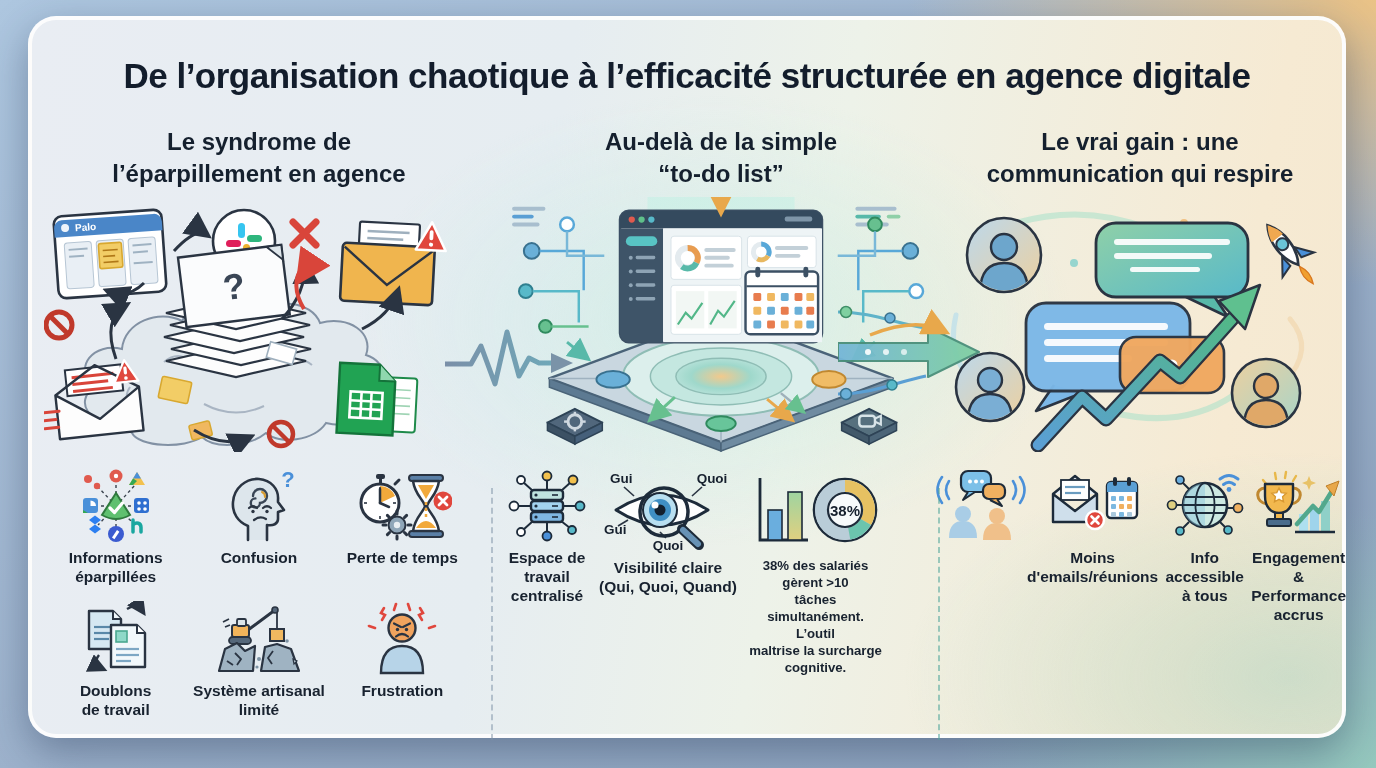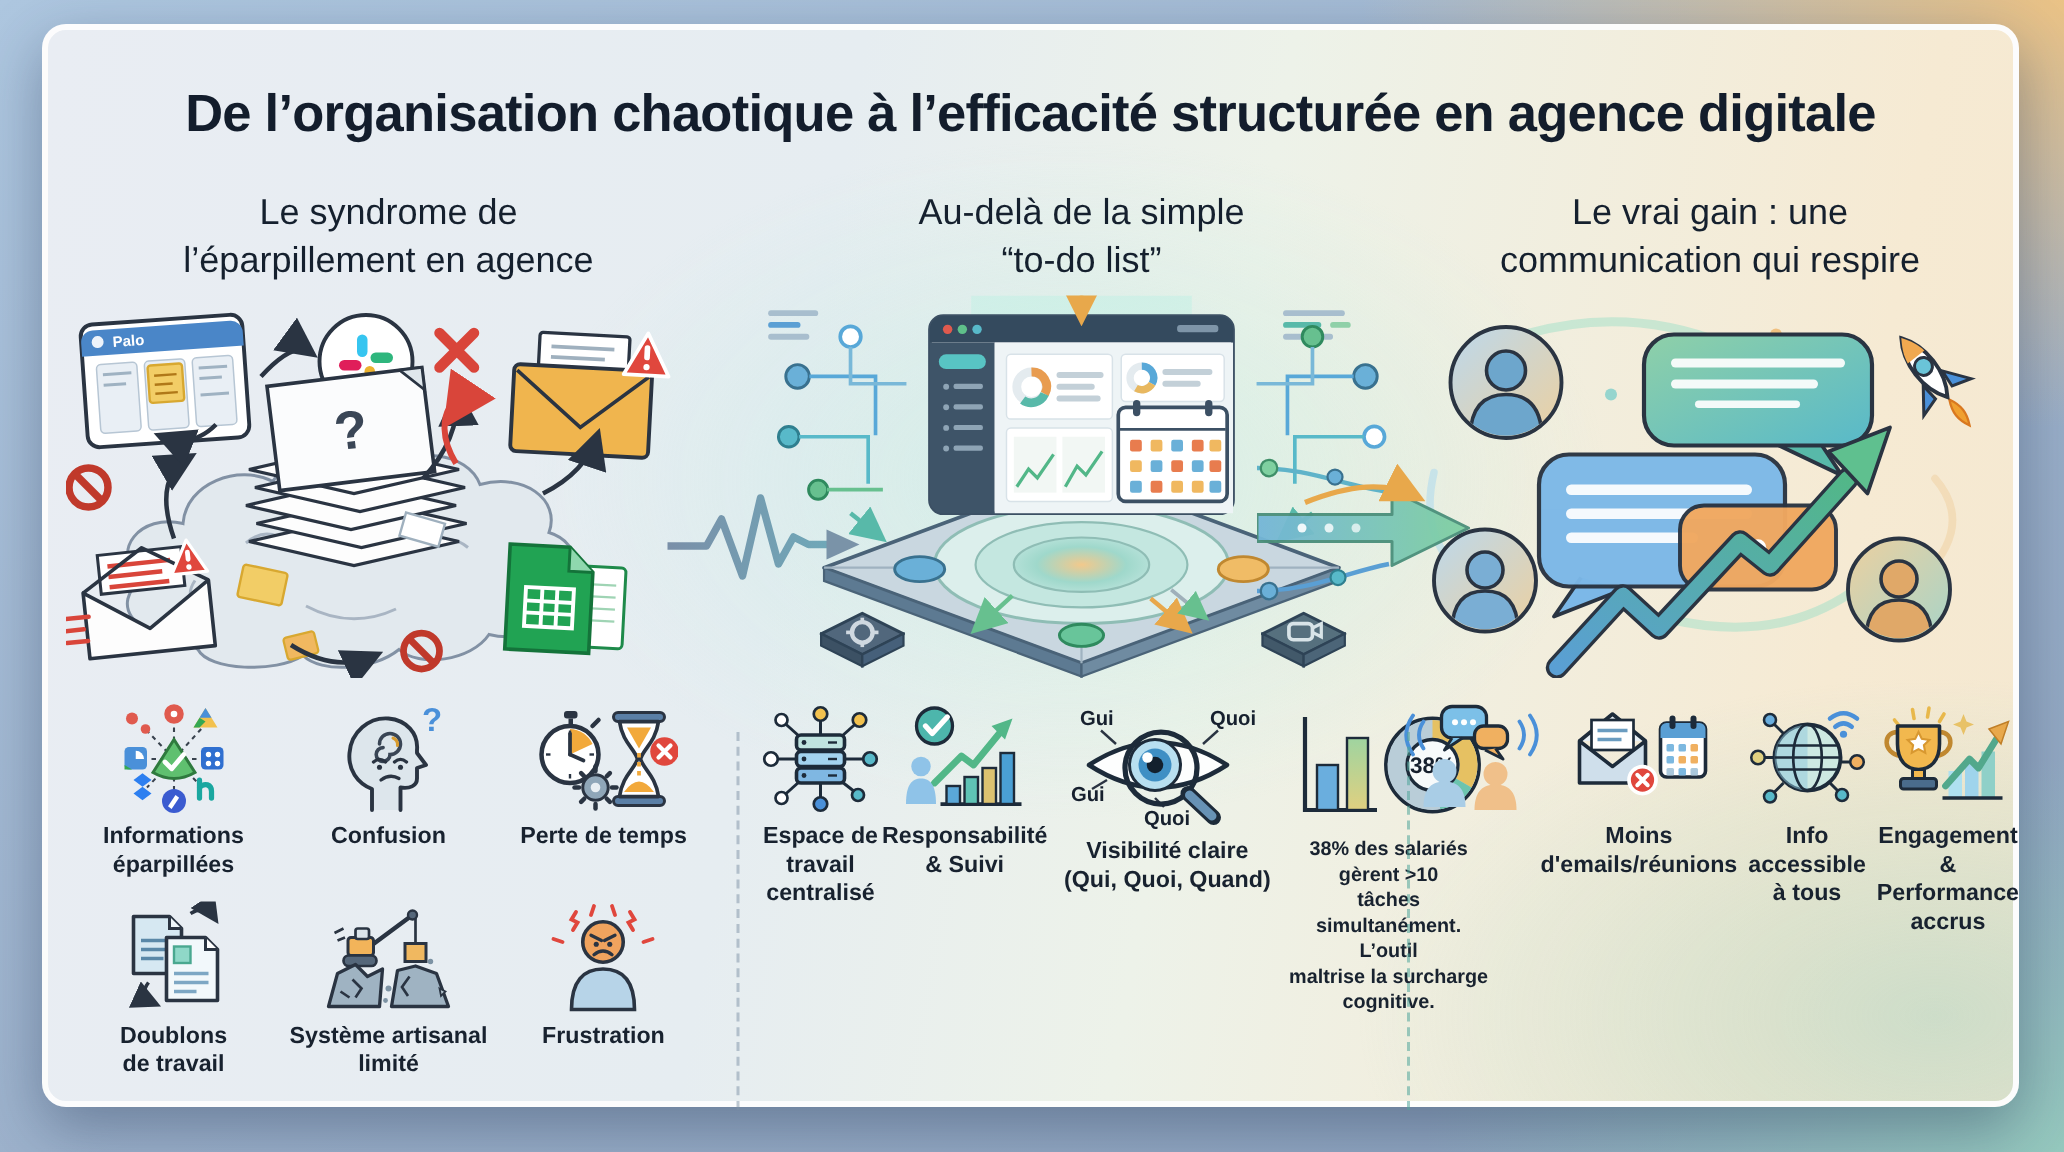--- a/index.html
+++ b/index.html
@@ -6,34 +6,34 @@
 html,body{width:1376px;height:768px;overflow:hidden}
 body{
   font-family:"Liberation Sans",sans-serif;
   position:relative;
   background:
     radial-gradient(55% 60% at 100% 0%, rgba(238,195,130,.95), rgba(238,195,130,0) 62%),
     radial-gradient(50% 55% at 100% 100%, rgba(150,205,190,.9), rgba(150,205,190,0) 62%),
     linear-gradient(155deg,#aec7e0 0%,#9db2cc 55%,#8ba1bc 100%);
 }
 .card{
-  position:absolute;left:28px;top:16px;width:1318px;height:722px;border-radius:16px;
+  position:absolute;left:28px;top:16px;width:1318px;height:722px;border-radius:28px;
   border:4px solid rgba(253,253,253,.95);
   background:
     radial-gradient(42% 45% at 96% 92%, rgba(150,205,190,.42), rgba(150,205,190,0) 70%),
     radial-gradient(38% 44% at 52% 42%, rgba(190,235,225,.5), rgba(190,235,225,0) 72%),
     linear-gradient(100deg,#e9edf3 0%,#e6edf1 38%,#edf2e9 58%,#f6ead3 88%,#f5e8d0 100%);
   box-shadow:0 14px 40px rgba(25,45,75,.38);
 }
 .title{position:absolute;top:36px;left:0;right:0;text-align:center;font-size:35px;font-weight:800;color:#131d2c;letter-spacing:-.5px}
 .col{position:absolute;top:106px;bottom:8px}
 #col-problem{left:12px;width:430px}
 #col-solution{left:474px;width:430px}
 #col-benefit{left:902px;width:412px}
-.col-heading{text-align:center;font-size:24px;font-weight:400;color:#15202e;line-height:1.32;white-space:pre-line}
+.col-heading{text-align:center;font-size:24px;font-weight:700;color:#15202e;line-height:1.32;white-space:pre-line}
 .illus{margin-top:8px;height:255px;position:relative}
 .illus svg{width:100%;height:100%;display:block}
 .grid{display:grid;justify-items:center;row-gap:12px;margin-top:14px}
 .grid3{grid-template-columns:repeat(3,1fr)}
 .grid2{grid-template-columns:repeat(4,1fr)}
 .cell{display:flex;flex-direction:column;align-items:center;text-align:center}
 .ic{height:78px;display:flex;align-items:flex-end;justify-content:center}
 .ic-tall{height:88px}
 .lbl{margin-top:5px;font-size:15.5px;font-weight:700;color:#18222f;line-height:1.22;white-space:pre-line}
 .caption{margin-top:4px;font-size:13.2px;font-weight:700;color:#18222f;line-height:1.28;white-space:pre-line}
@@ -574,39 +574,20 @@
                 <line x1="46" y1="27" x2="52" y2="27"></line>
                 <line x1="46" y1="38" x2="52" y2="38"></line>
                 <line x1="46" y1="49" x2="52" y2="49"></line>
               </g>
         </svg>
           </div>
         <div class="lbl">Espace de travail
 centralisé</div>
       </div>
       <div class="cell">
-        <div class="ic">
-            <svg width="84" height="76" viewBox="0 0 84 76">
-          <line x1="26" y1="68" x2="80" y2="68" stroke="#1d2b3a" stroke-width="2.5"></line>
-          <rect x="30" y="56" width="9" height="12" fill="#5aa7d8" stroke="#1d2b3a" stroke-width="1.6"></rect>
-          <rect x="42" y="50" width="9" height="18" fill="#5fc3b5" stroke="#1d2b3a" stroke-width="1.6"></rect>
-          <rect x="54" y="44" width="9" height="24" fill="#dcc270" stroke="#1d2b3a" stroke-width="1.6"></rect>
-          <rect x="66" y="34" width="9" height="34" fill="#4a9fd4" stroke="#1d2b3a" stroke-width="1.6"></rect>
-          <path d="M22,54 L40,36 L48,42 L66,20" stroke="#52b788" stroke-width="4.5" fill="none" stroke-linecap="round" stroke-linejoin="round"></path>
-          <polygon points="60,16 74,11 69,25" fill="#52b788"></polygon>
-          <circle cx="22" cy="16" r="12" fill="#4db6ac" stroke="#1d2b3a" stroke-width="2.2"></circle>
-          <path d="M16,16 l4.5,5 l10,-11" stroke="#fff" stroke-width="3.5" fill="none" stroke-linecap="round" stroke-linejoin="round"></path>
-          <circle cx="13" cy="43" r="6.5" fill="#8fc3e8"></circle>
-          <path d="M3,68 C3,55 7,51 13,51 C19,51 23,55 23,68 Z" fill="#8fc3e8"></path>
-        </svg>
-          </div>
-        <div class="lbl">Responsabilité
-&amp; Suivi</div>
-      </div>
-      <div class="cell">
         <div class="ic ic-tall">
             <svg width="160" height="86" viewBox="0 0 160 86">
           <text x="22" y="15" font-size="13.5" font-weight="bold" f="" fill="#16202e">Gui</text>
           <text x="124" y="15" text-anchor="middle" font-size="13.5" font-weight="bold" fill="#16202e">Quoi</text>
           <text x="16" y="66" font-size="13.5" font-weight="bold" fill="#16202e">Gui</text>
           <text x="80" y="82" text-anchor="middle" font-size="13.5" font-weight="bold" fill="#16202e">Quoi</text>
           <g stroke="#2a3442" stroke-width="1.6">
                 <line x1="36" y1="19" x2="46" y2="28"></line>
                 <line x1="114" y1="19" x2="104" y2="28"></line>
                 <line x1="30" y1="58" x2="40" y2="52"></line>

